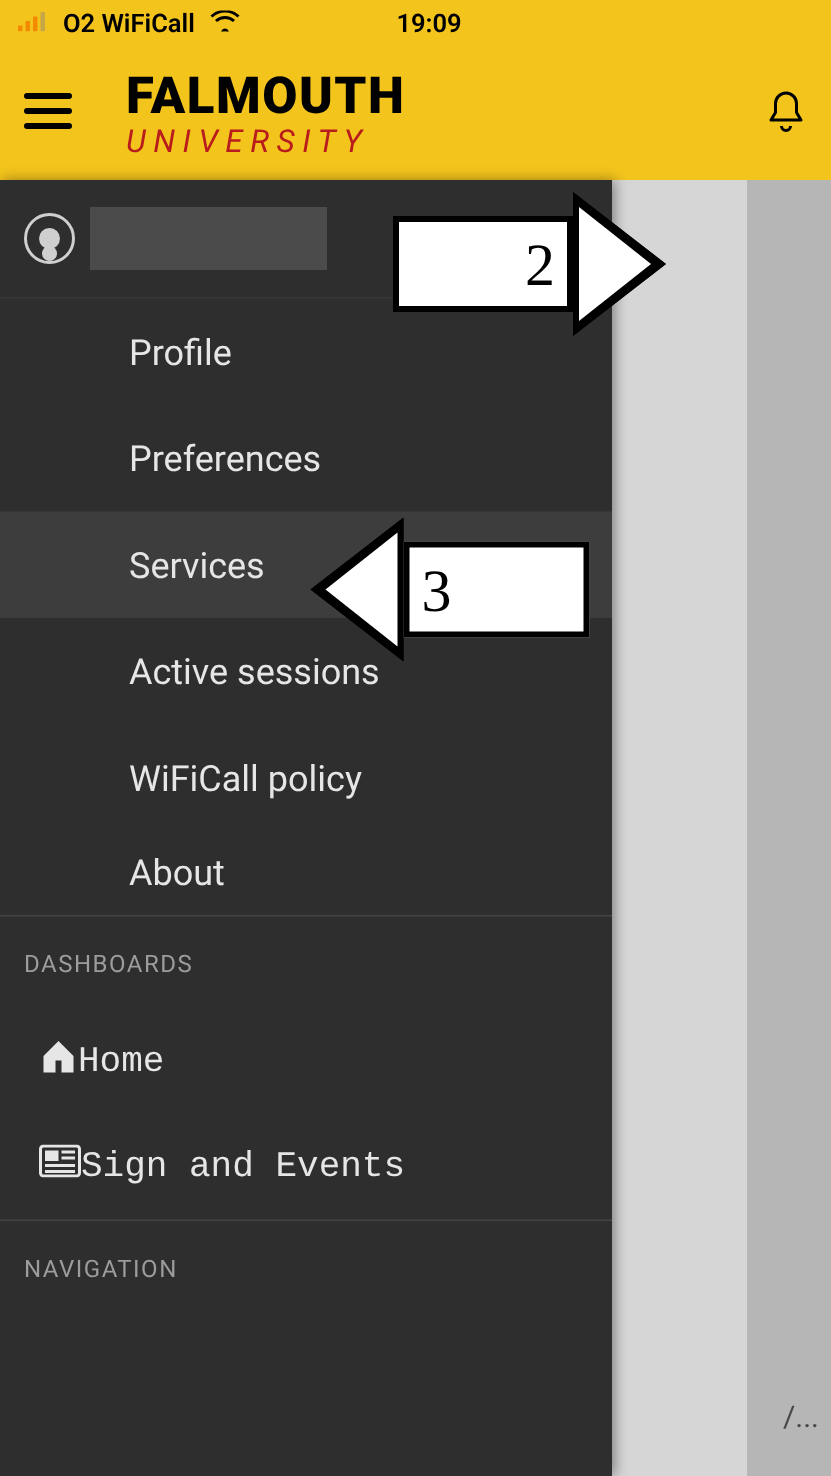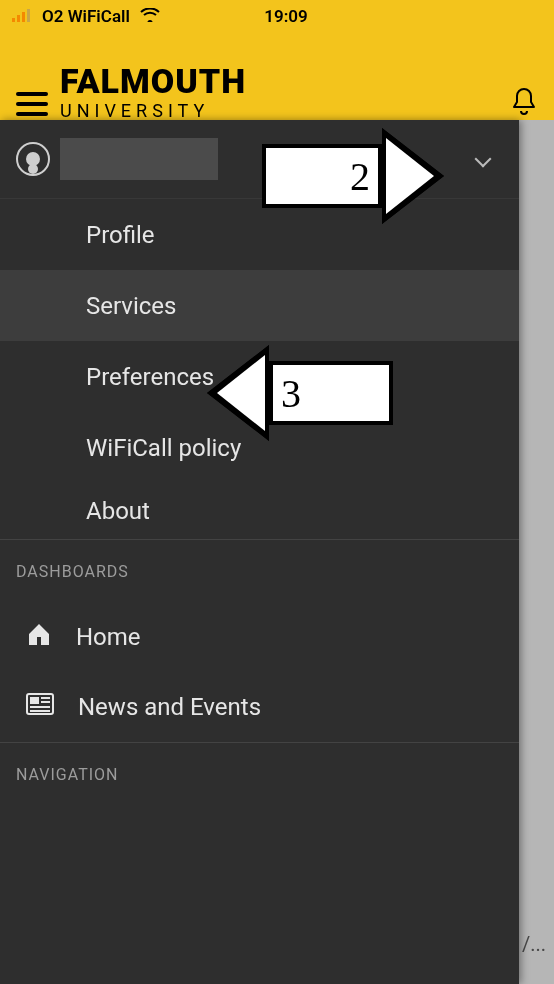--- a/index.html
+++ b/index.html
@@ -4,46 +4,46 @@
 <style>
   html,body{margin:0;padding:0;font-family:-apple-system,BlinkMacSystemFont,"Segoe UI",Roboto,Helvetica,Arial,sans-serif;}
   body{width:554px;height:984px;background:#bdbdbd;position:relative;overflow:hidden;}
 
   
   .status-bar{height:32px;background:#f3c41c;display:flex;align-items:center;justify-content:space-between;padding:0 12px;font-size:17px;font-weight:600;color:#000;}
   .status-left,.status-right{display:flex;align-items:center;gap:10px;}
   .status-center{position:absolute;left:0;right:0;text-align:center;pointer-events:none;padding-left:18px;}
 
   
-  .app-header{height:88px;background:#f3c41c;display:flex;align-items:flex-end;padding:0 16px;gap:12px;}
+  .app-header{height:88px;background:#f3c41c;display:flex;align-items:center;padding:0 16px;gap:36px;}
   .brand{display:flex;flex-direction:column;line-height:1;}
   .brand-main{font-weight:900;font-size:34px;letter-spacing:1px;color:#000;}
-  .brand-sub{font-size:18px;letter-spacing:5px;color:#000000;margin-top:4px;}
+  .brand-sub{font-size:21px;letter-spacing:5px;color:#b91c1c;margin-top:4px;font-style:italic;}
   .spacer{flex:1;}
 
   
   .content-area{position:absolute;top:120px;bottom:0;left:0;right:0;background:#d6d6d6;}
 
   
-  .drawer{position:absolute;top:120px;bottom:0;left:0;width:519px;background:#2e2e2e;color:#e6e6e6;overflow:hidden;box-shadow:2px 0 8px rgba(0,0,0,0.4);}
+  .drawer{position:absolute;top:120px;bottom:0;left:0;width:408px;background:#2e2e2e;color:#e6e6e6;overflow:hidden;box-shadow:2px 0 8px rgba(0,0,0,0.4);}
   .drawer-shadow{position:absolute;top:120px;left:498px;width:56px;bottom:0;background:rgba(0,0,0,0.15);} 
 
   .user-row{display:flex;align-items:center;height:78px;padding:0 16px;border-bottom:1px solid rgba(255,255,255,0.05);position:relative;}
   .avatar-circle{width:30px;height:30px;border:2px solid #cfcfcf;border-radius:50%;display:flex;align-items:center;justify-content:center;}
   .avatar-circle:after{content:"";width:14px;height:14px;border-radius:50%;background:#cfcfcf;box-shadow:0 10px 0 -2px #cfcfcf;}
   .user-name-mask{width:158px;height:42px;background:#4b4b4b;margin-left:10px;}
   .user-chevron{position:absolute;right:30px;top:50%;transform:translateY(-50%) rotate(45deg);width:10px;height:10px;border-right:2px solid #bbb;border-bottom:2px solid #bbb;}
 
   .menu-item{height:71px;padding-left:86px;display:flex;align-items:center;font-size:24px;color:#e6e6e6;}
   .menu-item.selected{background:#3d3d3d;}
 
   .section-sep{height:1px;background:rgba(255,255,255,0.10);}  
   .section-title{height:62px;padding:0 16px;display:flex;align-items:center;font-size:16px;letter-spacing:1px;color:#9c9c9c;}
 
-  .dash-item{height:70px;display:flex;align-items:center;gap:24px;padding:0 26px;font-size:24px;color:#e6e6e6;}
+  .dash-item{height:70px;display:flex;align-items:center;padding:0 26px;font-size:24px;color:#e6e6e6;font-family:Liberation Mono, monospace;}
 
   
   .arrow-ann{position:absolute;display:flex;align-items:center;filter:drop-shadow(0 0 0 #000);} 
   .arrow-box{background:#fff;border:4px solid #000;height:56px;display:flex;align-items:center;justify-content:flex-end;padding:0 8px;font-size:40px;font-weight:400;font-family:Georgia,serif;}
   .arrow-head-right{width:0;height:0;border-top:48px solid transparent;border-bottom:48px solid transparent;border-left:62px solid #000;position:relative;}
   .arrow-head-right:after{content:"";position:absolute;left:-58px;top:-38px;width:0;height:0;border-top:38px solid transparent;border-bottom:38px solid transparent;border-left:48px solid #fff;}
   .arrow-head-left{width:0;height:0;border-top:48px solid transparent;border-bottom:48px solid transparent;border-right:62px solid #000;position:relative;}
   .arrow-head-left:after{content:"";position:absolute;right:-58px;top:-38px;width:0;height:0;border-top:38px solid transparent;border-bottom:38px solid transparent;border-right:48px solid #fff;}
 
   .bg-text{position:absolute;right:8px;bottom:28px;color:#555;font-size:20px;}
@@ -99,25 +99,28 @@
 <div class="drawer">
   <div class="user-row">
     <span class="avatar-circle"></span>
     <span class="user-name-mask"></span>
     <span class="user-chevron"></span>
   </div>
 
   <div class="menu-item">
       <span>Profile</span>
     </div>
+  <div class="menu-item">
+      <span>Preferences</span>
+    </div>
   <div class="menu-item selected">
       <span>Services</span>
     </div>
   <div class="menu-item">
-      <span>Preferences</span>
+      <span>Active sessions</span>
     </div>
   <div class="menu-item">
       <span>WiFiCall policy</span>
     </div>
   <div class="menu-item" style="height:56px">
       <span>About</span>
     </div>
 
   <div class="section-sep"></div>
   <div class="section-title">DASHBOARDS</div>
@@ -134,21 +137,21 @@
     <span>
       <svg width="28" height="22" viewBox="0 0 28 22">
           <rect x="1" y="1" width="26" height="20" rx="2" stroke="#e6e6e6" stroke-width="2" fill="none"></rect>
           <rect x="4" y="4" width="9" height="7" fill="#e6e6e6"></rect>
           <rect x="15" y="4" width="9" height="2" fill="#e6e6e6"></rect>
           <rect x="15" y="8" width="9" height="2" fill="#e6e6e6"></rect>
           <rect x="4" y="13" width="20" height="2" fill="#e6e6e6"></rect>
           <rect x="4" y="17" width="20" height="2" fill="#e6e6e6"></rect>
         </svg>
     </span>
-    <span>News and Events</span>
+    <span>Sign and Events</span>
   </div>
 
   <div class="section-sep"></div>
   <div class="section-title">NAVIGATION</div>
 </div>
 
 <div class="arrow-ann" style="top:128px;left:262px;">
   <div class="arrow-box" style="width:96px;">2</div>
   <div class="arrow-head-right"></div>
 </div>

